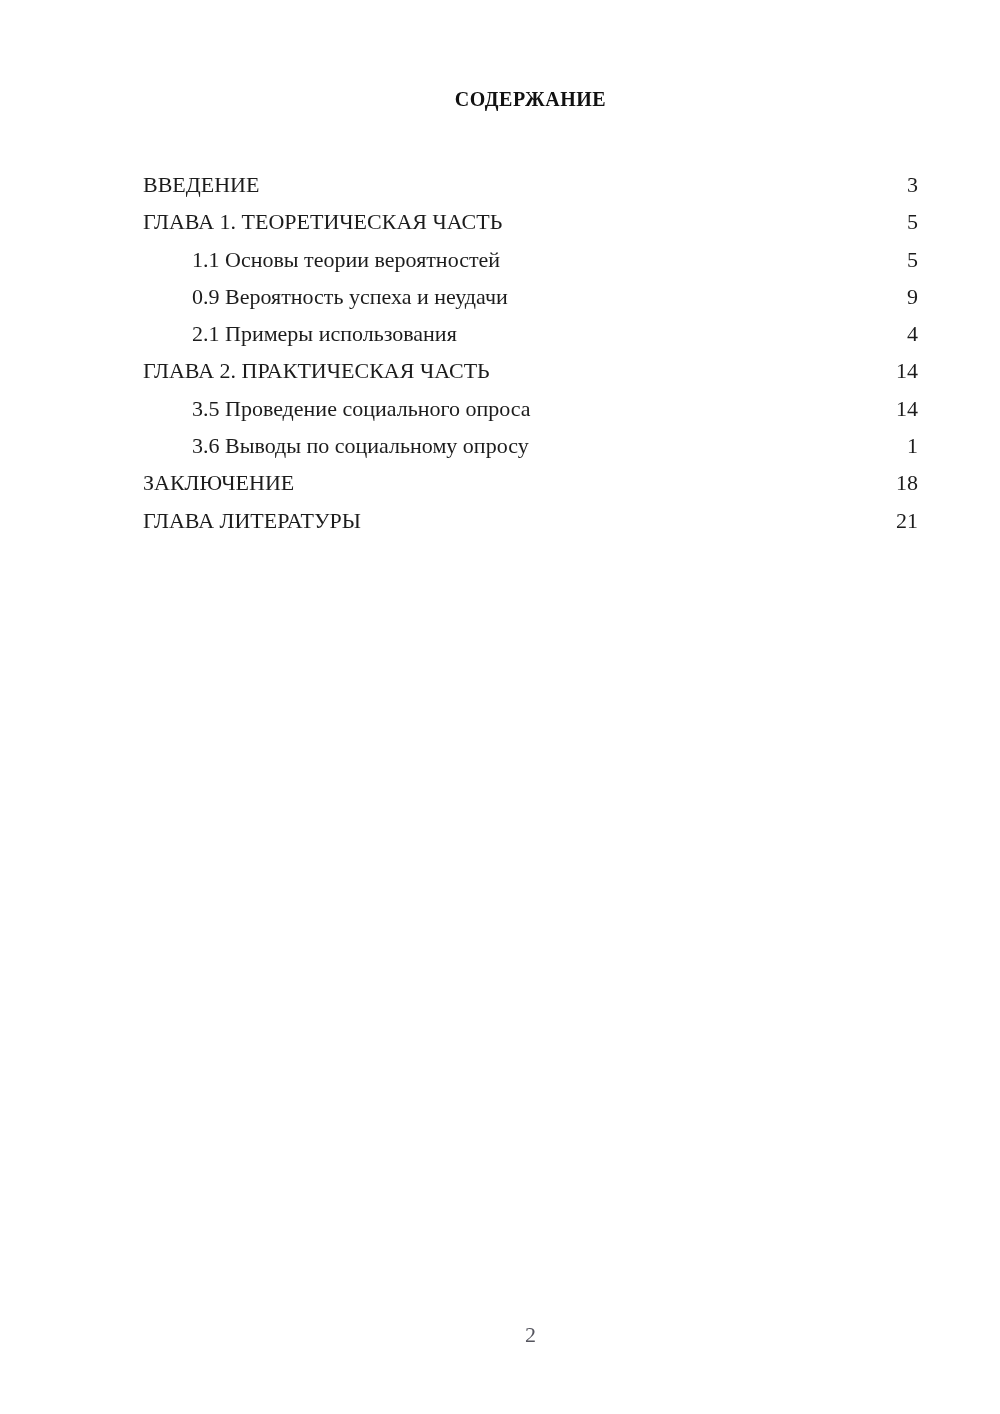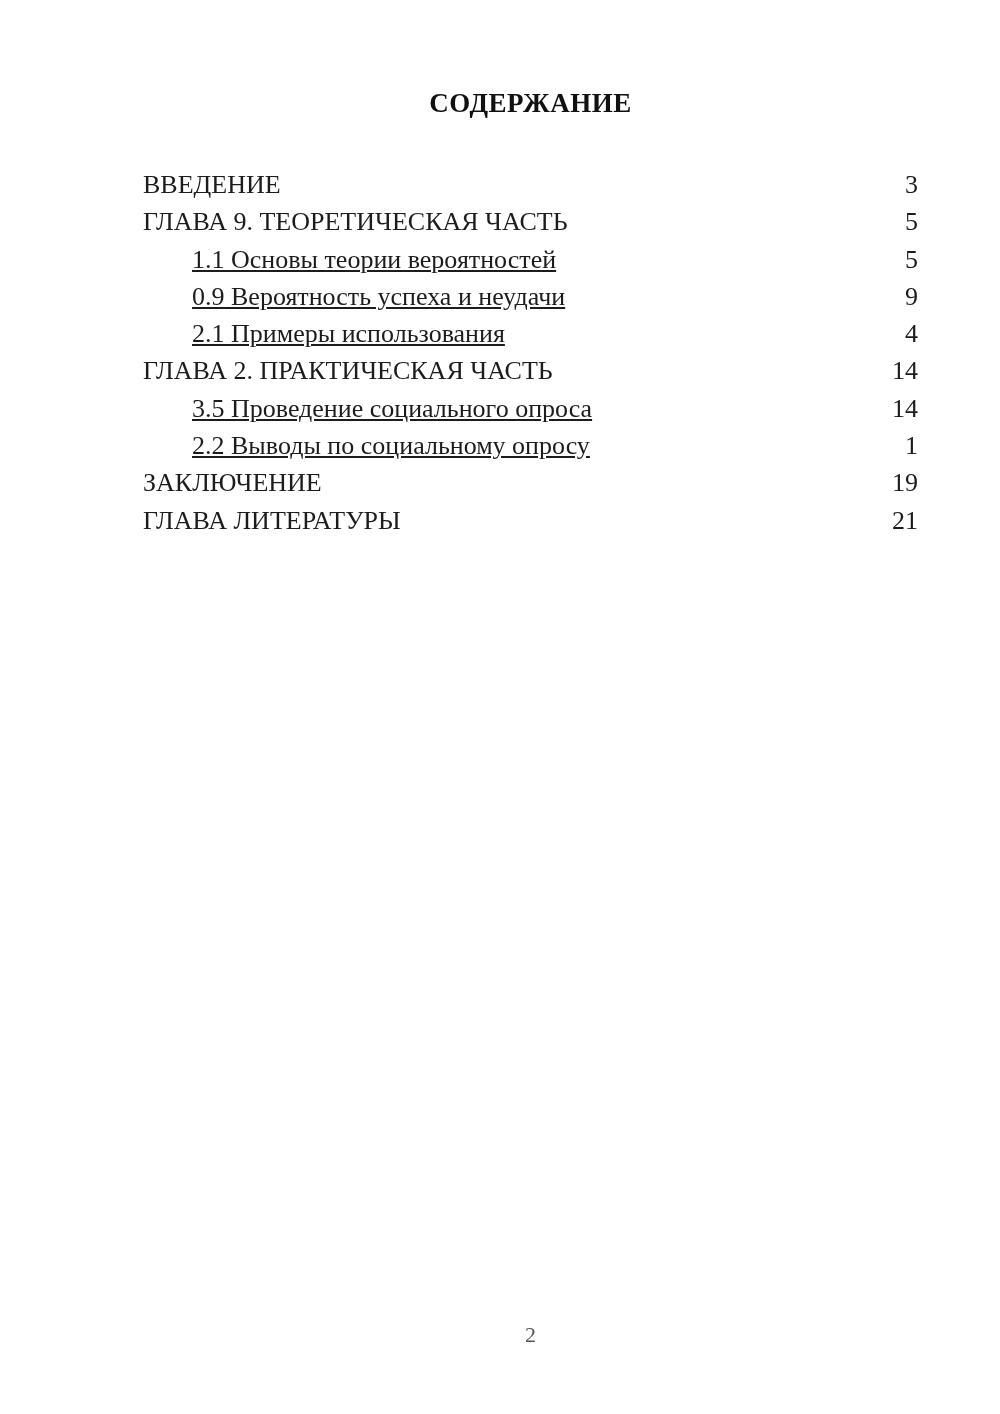--- a/index.html
+++ b/index.html
@@ -16,43 +16,42 @@
     color: #1c1c1c;
     overflow: hidden;
   }
   .doc-title {
     position: absolute;
     top: 88px;
     left: 143px;
     width: 775px;
     margin: 0;
     text-align: center;
-    font-size: 27px;
+    font-size: 20px;
     font-weight: bold;
     color: #111111;
     letter-spacing: 0.5px;
   }
   .toc {
     position: absolute;
     top: 166px;
     left: 143px;
     width: 775px;
   }
   .toc-row {
     display: flex;
     justify-content: space-between;
     align-items: center;
     height: 37.3px;
     line-height: 37.3px;
-    font-size: 26px;
+    font-size: 22px;
     white-space: nowrap;
   }
   .toc-row.indent .toc-label {
     padding-left: 49px;
-    text-decoration: underline;
   }
   .toc-label {
     flex: 1 1 auto;
     overflow: hidden;
   }
   .toc-page {
     flex: 0 0 auto;
     text-align: right;
     min-width: 40px;
   }
@@ -71,21 +70,21 @@
 
 <div class="page">
   <h1 class="doc-title">СОДЕРЖАНИЕ</h1>
 
   <div class="toc" id="toc-list">
       <div class="toc-row">
         <span class="toc-label">ВВЕДЕНИЕ</span>
         <span class="toc-page">3</span>
       </div>
       <div class="toc-row">
-        <span class="toc-label">ГЛАВА 9. ТЕОРЕТИЧЕСКАЯ ЧАСТЬ</span>
+        <span class="toc-label">ГЛАВА 1. ТЕОРЕТИЧЕСКАЯ ЧАСТЬ</span>
         <span class="toc-page">5</span>
       </div>
       <div class="toc-row indent">
         <span class="toc-label">1.1 Основы теории вероятностей</span>
         <span class="toc-page">5</span>
       </div>
       <div class="toc-row indent">
         <span class="toc-label">0.9 Вероятность успеха и неудачи</span>
         <span class="toc-page">9</span>
       </div>
@@ -95,26 +94,26 @@
       </div>
       <div class="toc-row">
         <span class="toc-label">ГЛАВА 2. ПРАКТИЧЕСКАЯ ЧАСТЬ</span>
         <span class="toc-page">14</span>
       </div>
       <div class="toc-row indent">
         <span class="toc-label">3.5 Проведение социального опроса</span>
         <span class="toc-page">14</span>
       </div>
       <div class="toc-row indent">
-        <span class="toc-label">2.2 Выводы по социальному опросу</span>
+        <span class="toc-label">3.6 Выводы по социальному опросу</span>
         <span class="toc-page">1</span>
       </div>
       <div class="toc-row">
         <span class="toc-label">ЗАКЛЮЧЕНИЕ</span>
-        <span class="toc-page">19</span>
+        <span class="toc-page">18</span>
       </div>
       <div class="toc-row">
         <span class="toc-label">ГЛАВА ЛИТЕРАТУРЫ</span>
         <span class="toc-page">21</span>
       </div>
     </div>
 
   <div class="footer-page-number">2</div>
 </div>
 

